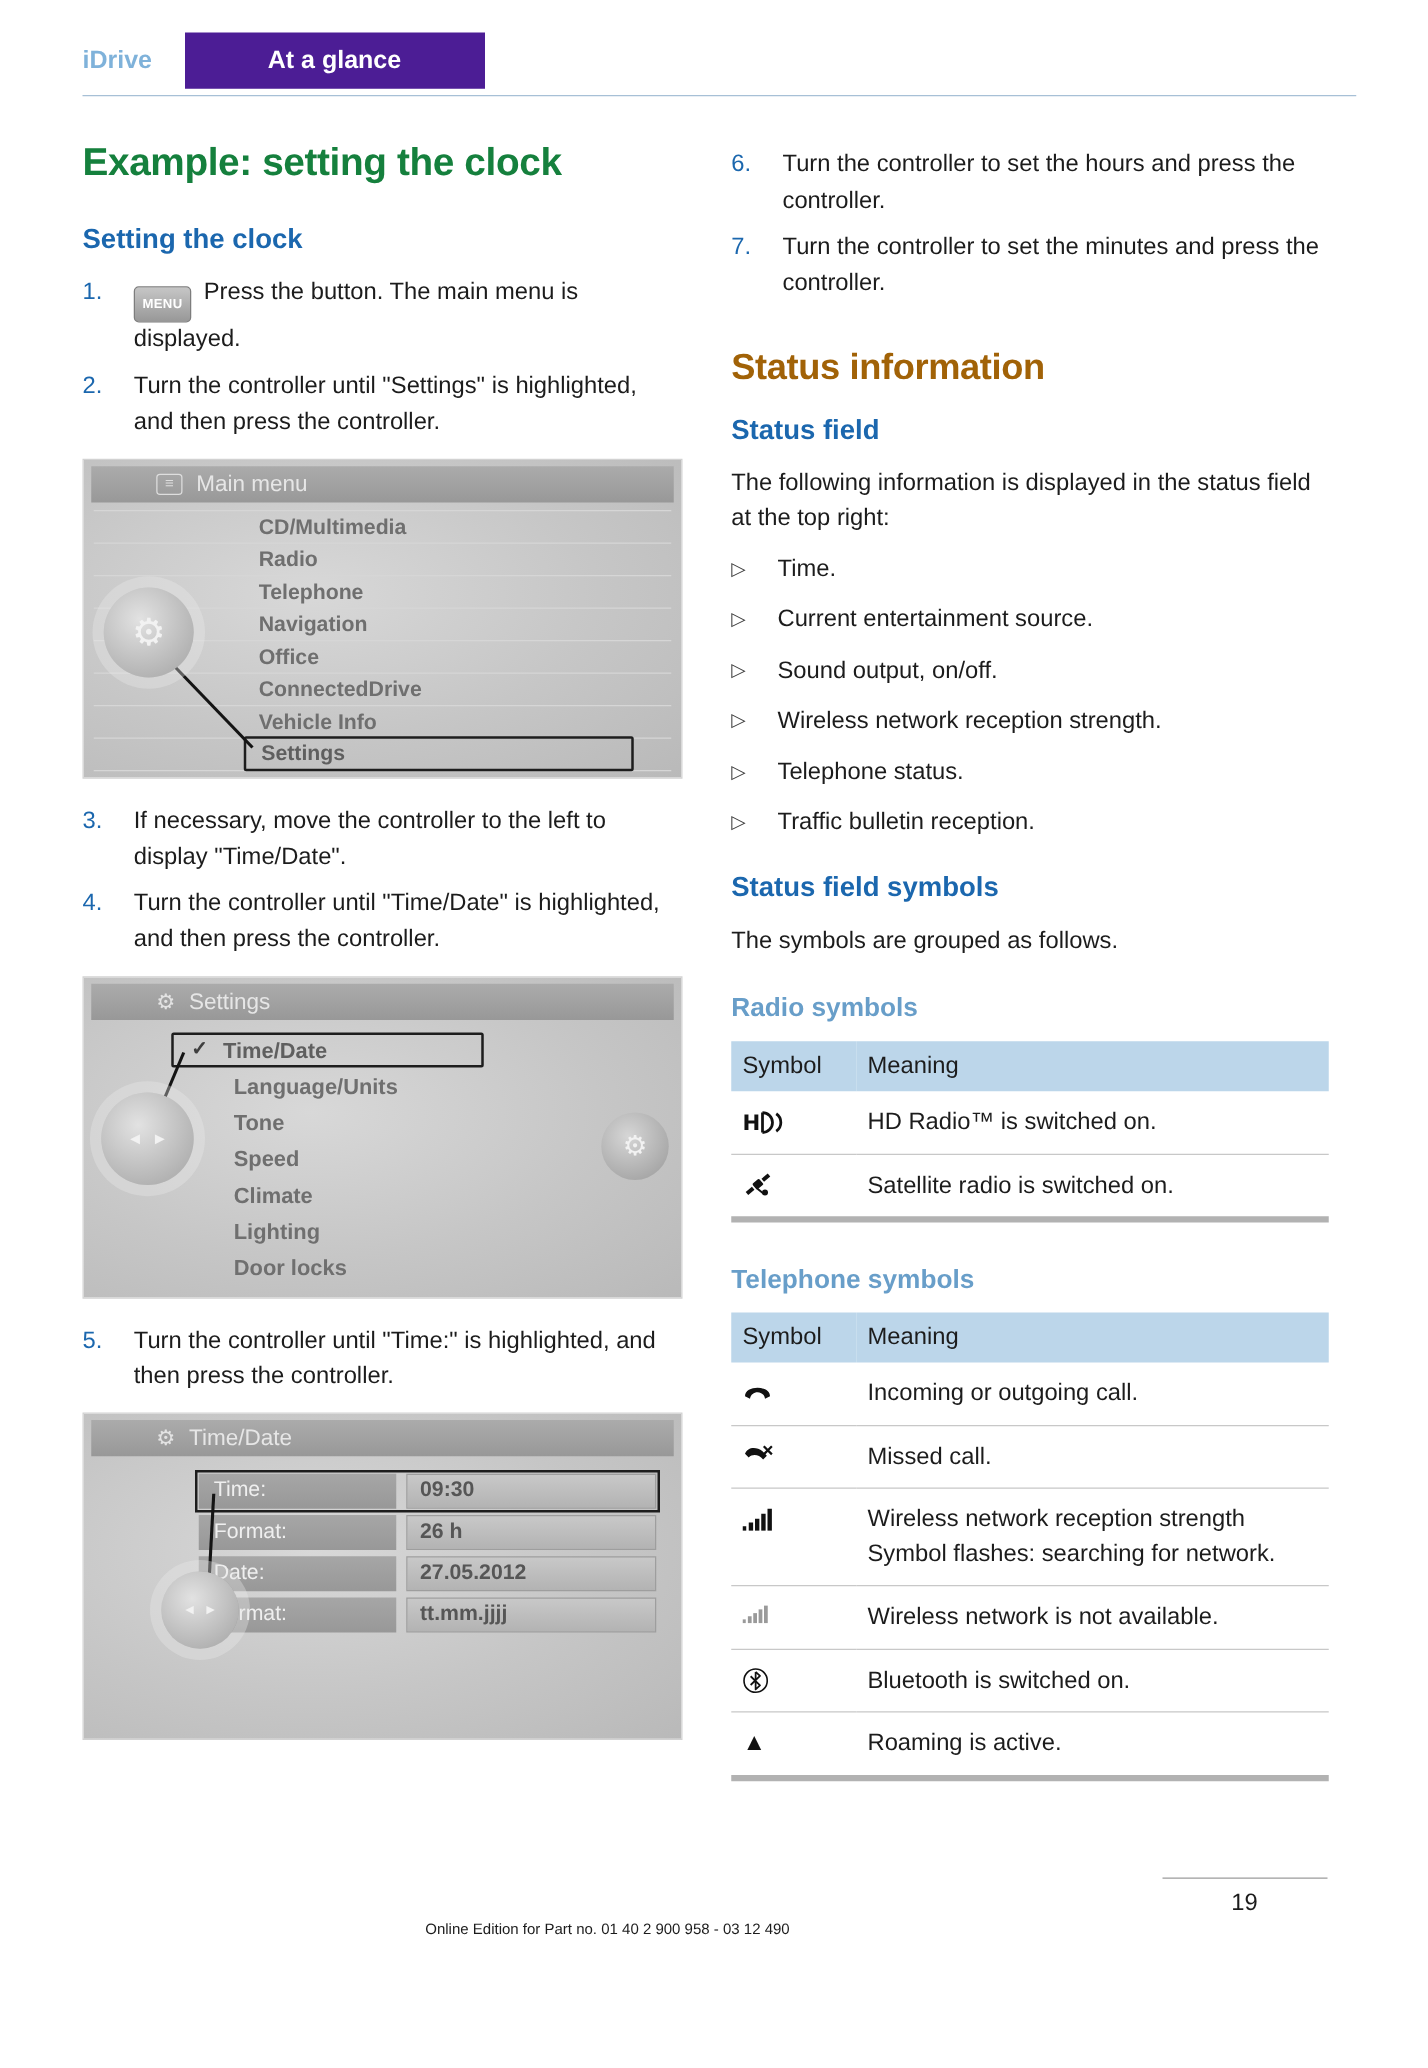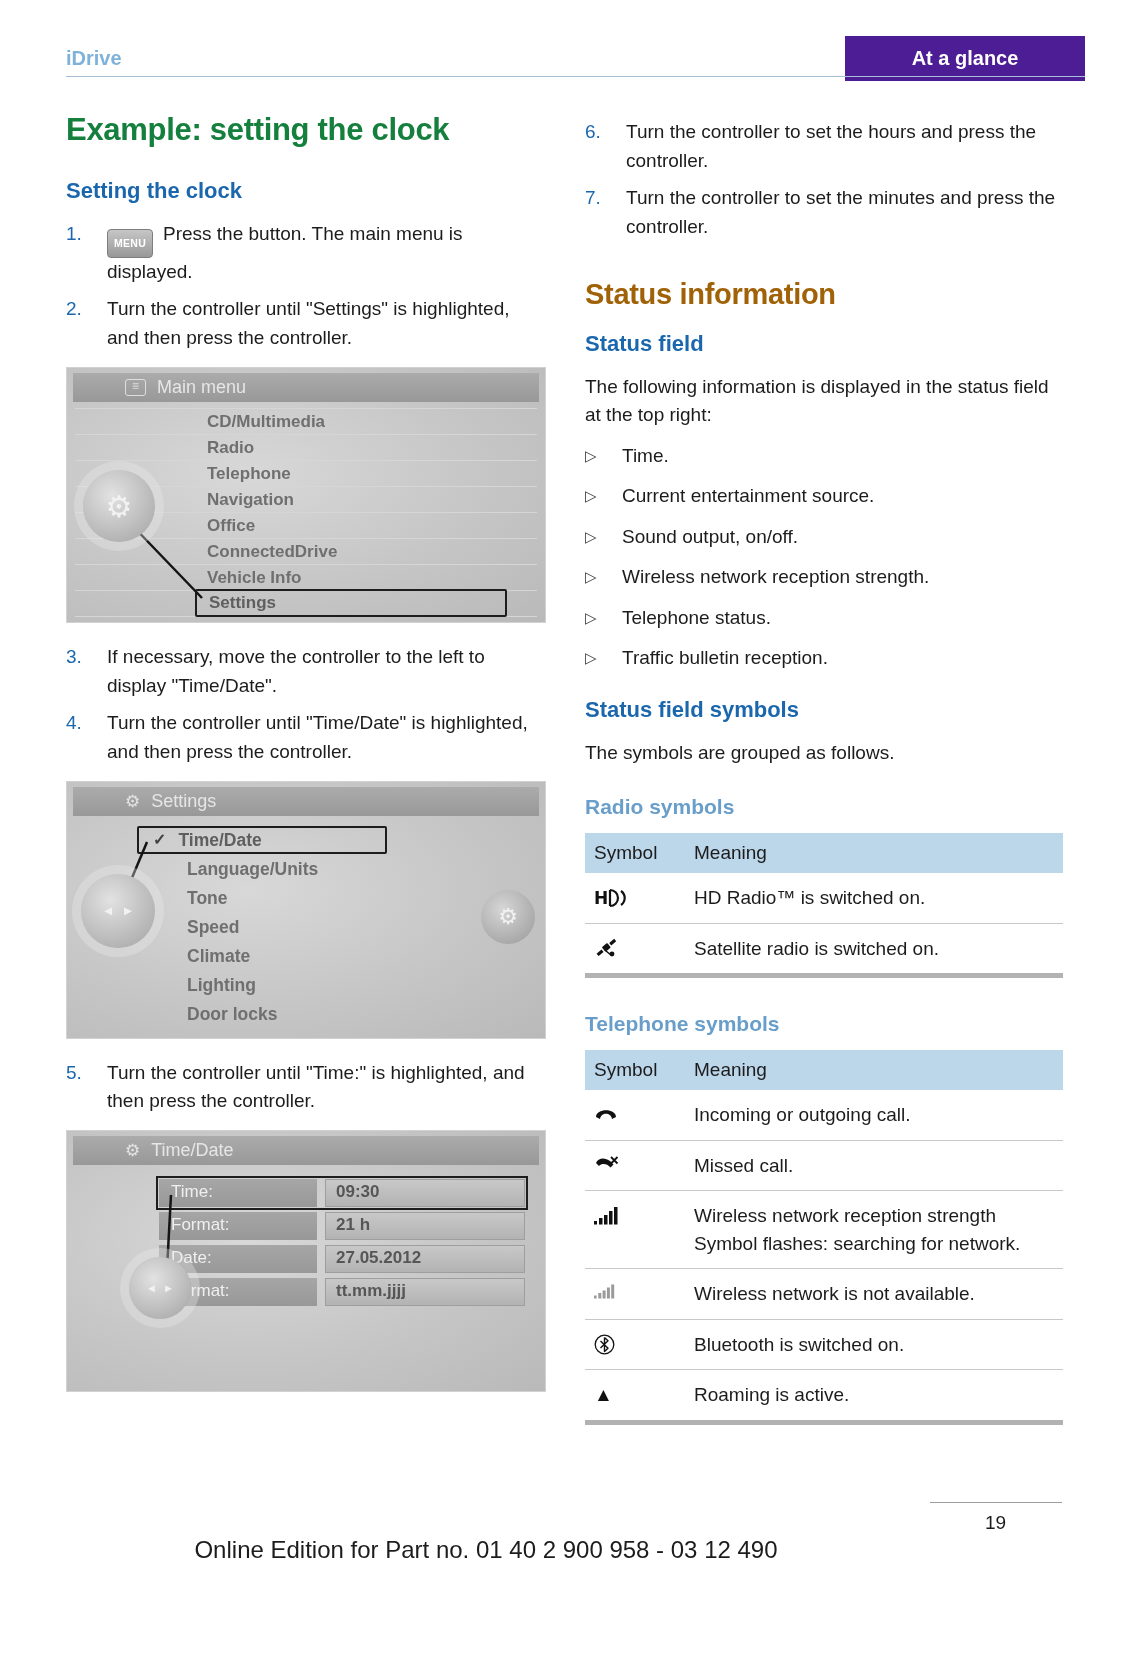--- a/index.html
+++ b/index.html
@@ -1,21 +1,21 @@
 <!DOCTYPE html>
 <html><head>
 <meta charset="utf-8">
 <style>
   * { margin:0; padding:0; box-sizing:border-box; }
   html,body { background:#ffffff; }
   body { font-family:"Liberation Sans", sans-serif; color:#1c1c1c; }
   .page { position:relative; width:1142px; height:1654px; background:#ffffff; overflow:hidden; }
 
   
-  .header { position:absolute; top:36px; left:66px; right:57px; display:flex; justify-content:space-between; align-items:center; gap:26px; }
+  .header { position:absolute; top:26px; left:66px; right:57px; display:flex; justify-content:flex-start; align-items:center; gap:26px; }
   .crumb { color:#7fb2da; font-weight:bold; font-size:20px; }
   .tab { background:#4c1d95; color:#ffffff; font-weight:bold; font-size:20px; padding:11px 0; width:240px; text-align:center; }
   .header-rule { position:absolute; top:76px; left:66px; right:57px; border-top:1.5px solid #a7c0d6; }
 
   
   .columns { position:absolute; top:108px; left:66px; display:flex; gap:39px; }
   .col-left { width:480px; }
   .col-right { width:478px; }
 
   .page-title { font-size:31px; font-weight:bold; color:#15803d; margin:4px 0 30px; letter-spacing:-0.3px; }
@@ -88,21 +88,21 @@
   .sym-table th.sym-col { width:100px; }
   .sym-table td { font-size:19px; line-height:1.45; padding:11px 0 11px 9px; vertical-align:top; border-top:1px solid #c8c8c8; }
   .sym-table tr.first td { border-top:none; }
   .endbar { height:5px; background:#b2b2b2; margin-top:0; }
   .icon-cell svg { display:block; margin-top:3px; }
   .roam { font-size:19px; color:#111; line-height:1; }
 
   
   .footer-rule { position:absolute; top:1502px; left:930px; width:132px; border-top:1.5px solid #9c9c9c; }
   .page-num { position:absolute; top:1512px; left:985px; font-size:19px; }
-  .edition { position:absolute; top:1536px; left:0; width:1030px; text-align:center; font-size:24px; padding-right:58px; }
+  .edition { position:absolute; top:1536px; left:0; width:1030px; text-align:center; font-size:12px; padding-right:58px; }
 </style>
 </head>
 <body>
 
 <div class="page">
 
   <div class="header">
     <span class="crumb">iDrive</span>
     <span class="tab">At a glance</span>
   </div>
@@ -204,21 +204,21 @@
           <span class="tb-gear">⚙</span>
           <span>Time/Date</span>
         </div>
         <div class="s3-list">
           <div class="s3-row sel">
             <div class="s3-label">Time:</div>
             <div class="s3-value">09:30</div>
           </div>
           <div class="s3-row">
             <div class="s3-label">Format:</div>
-            <div class="s3-value">21 h</div>
+            <div class="s3-value">26 h</div>
           </div>
           <div class="s3-row">
             <div class="s3-label">Date:</div>
             <div class="s3-value">27.05.2012</div>
           </div>
           <div class="s3-row">
             <div class="s3-label">Format:</div>
             <div class="s3-value">tt.mm.jjjj</div>
           </div>
         </div>

